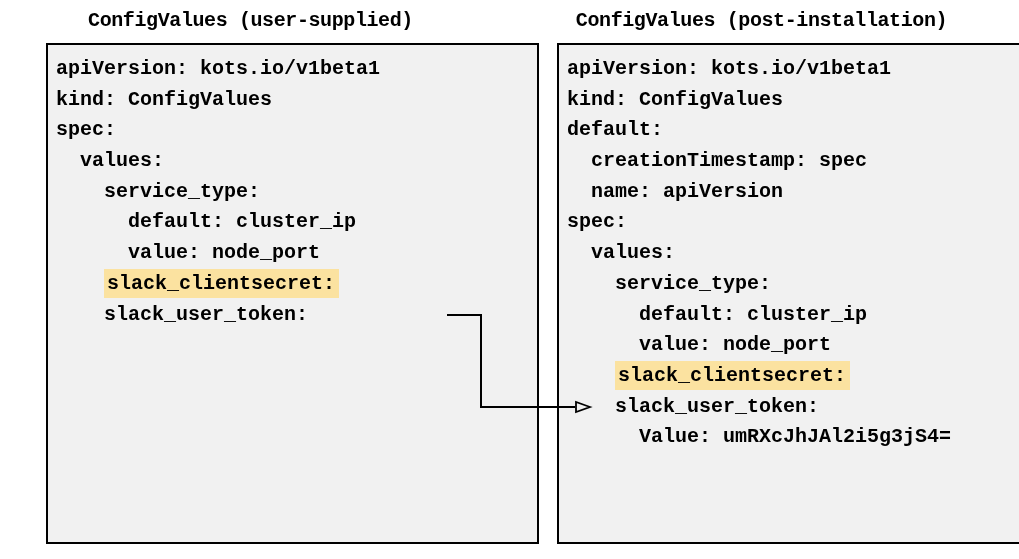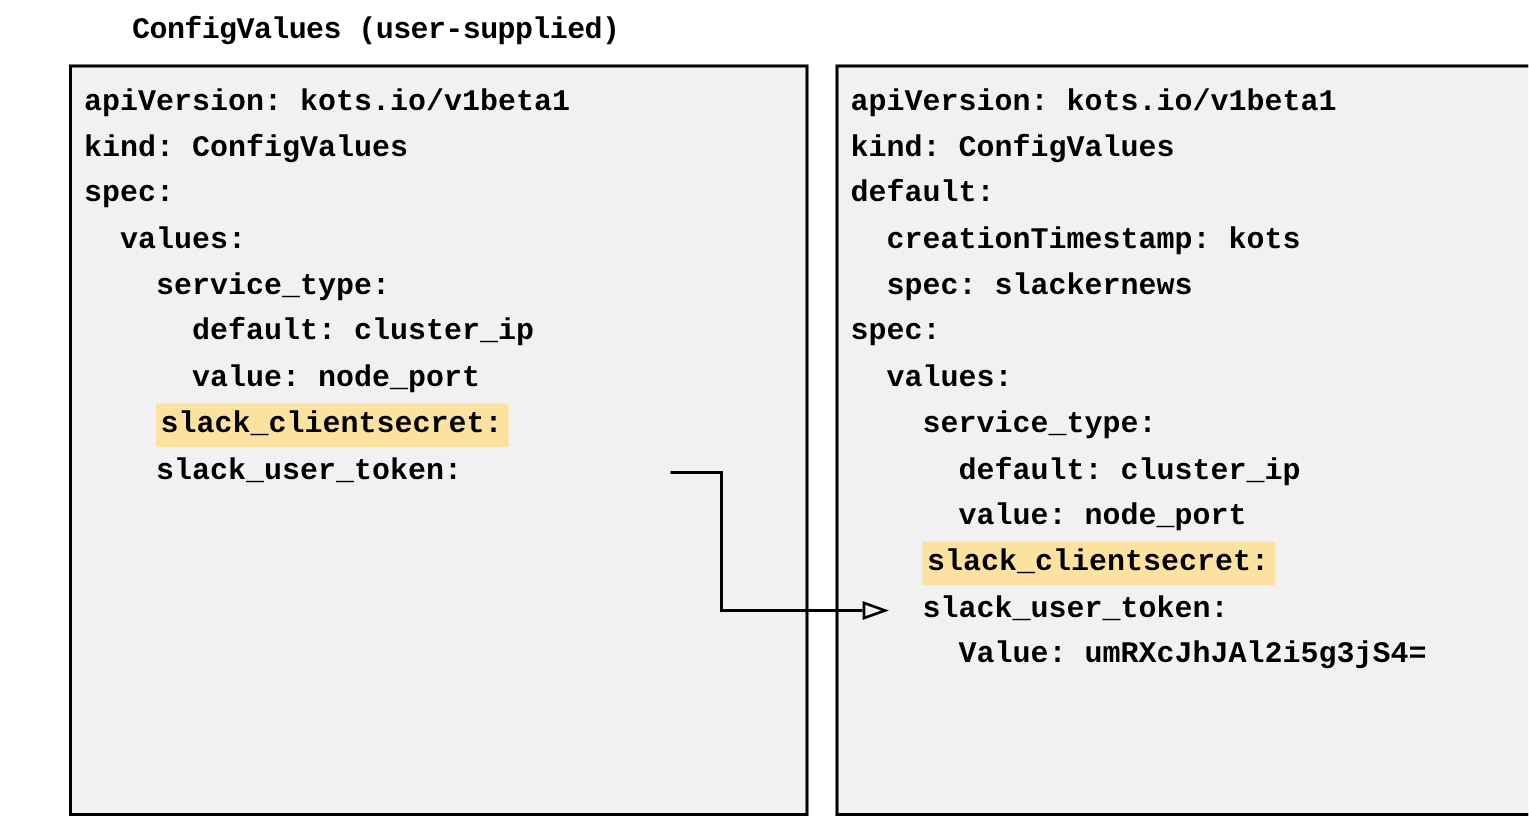--- a/index.html
+++ b/index.html
@@ -74,39 +74,40 @@
     stroke-width: 1.8;
   }
 </style>
 </head>
 <body>
 
 <div id="stage" style="--hl-color: #fbe2a0; --panel-bg: #f1f1f1; --border-color: #000000;">
 
   <div id="title-left" class="panel-title">ConfigValues (user-supplied)</div>
 
+  <div id="title-right" class="panel-title">ConfigValues (post-installation)</div>
 
   <div id="panel-left" class="panel">
       <div class="code-line"><span class="">apiVersion: kots.io/v1beta1</span></div>
       <div class="code-line"><span class="">kind: ConfigValues</span></div>
       <div class="code-line"><span class="">spec:</span></div>
       <div class="code-line">  <span class="">values:</span></div>
       <div class="code-line">    <span class="">service_type:</span></div>
       <div class="code-line">      <span class="">default: cluster_ip</span></div>
       <div class="code-line">      <span class="">value: node_port</span></div>
       <div class="code-line">    <span class="hl">slack_clientsecret:</span></div>
       <div class="code-line">    <span class="">slack_user_token:</span></div>
     </div>
 
   <div id="panel-right" class="panel">
       <div class="code-line"><span class="">apiVersion: kots.io/v1beta1</span></div>
       <div class="code-line"><span class="">kind: ConfigValues</span></div>
       <div class="code-line"><span class="">default:</span></div>
-      <div class="code-line">  <span class="">creationTimestamp: kots</span></div>
-      <div class="code-line">  <span class="">spec: slackernews</span></div>
+      <div class="code-line">  <span class="">creationTimestamp: spec</span></div>
+      <div class="code-line">  <span class="">name: apiVersion</span></div>
       <div class="code-line"><span class="">spec:</span></div>
       <div class="code-line">  <span class="">values:</span></div>
       <div class="code-line">    <span class="">service_type:</span></div>
       <div class="code-line">      <span class="">default: cluster_ip</span></div>
       <div class="code-line">      <span class="">value: node_port</span></div>
       <div class="code-line">    <span class="hl">slack_clientsecret:</span></div>
       <div class="code-line">    <span class="">slack_user_token:</span></div>
       <div class="code-line">      <span class="">Value: umRXcJhJAl2i5g3jS4=</span></div>
     </div>
 

